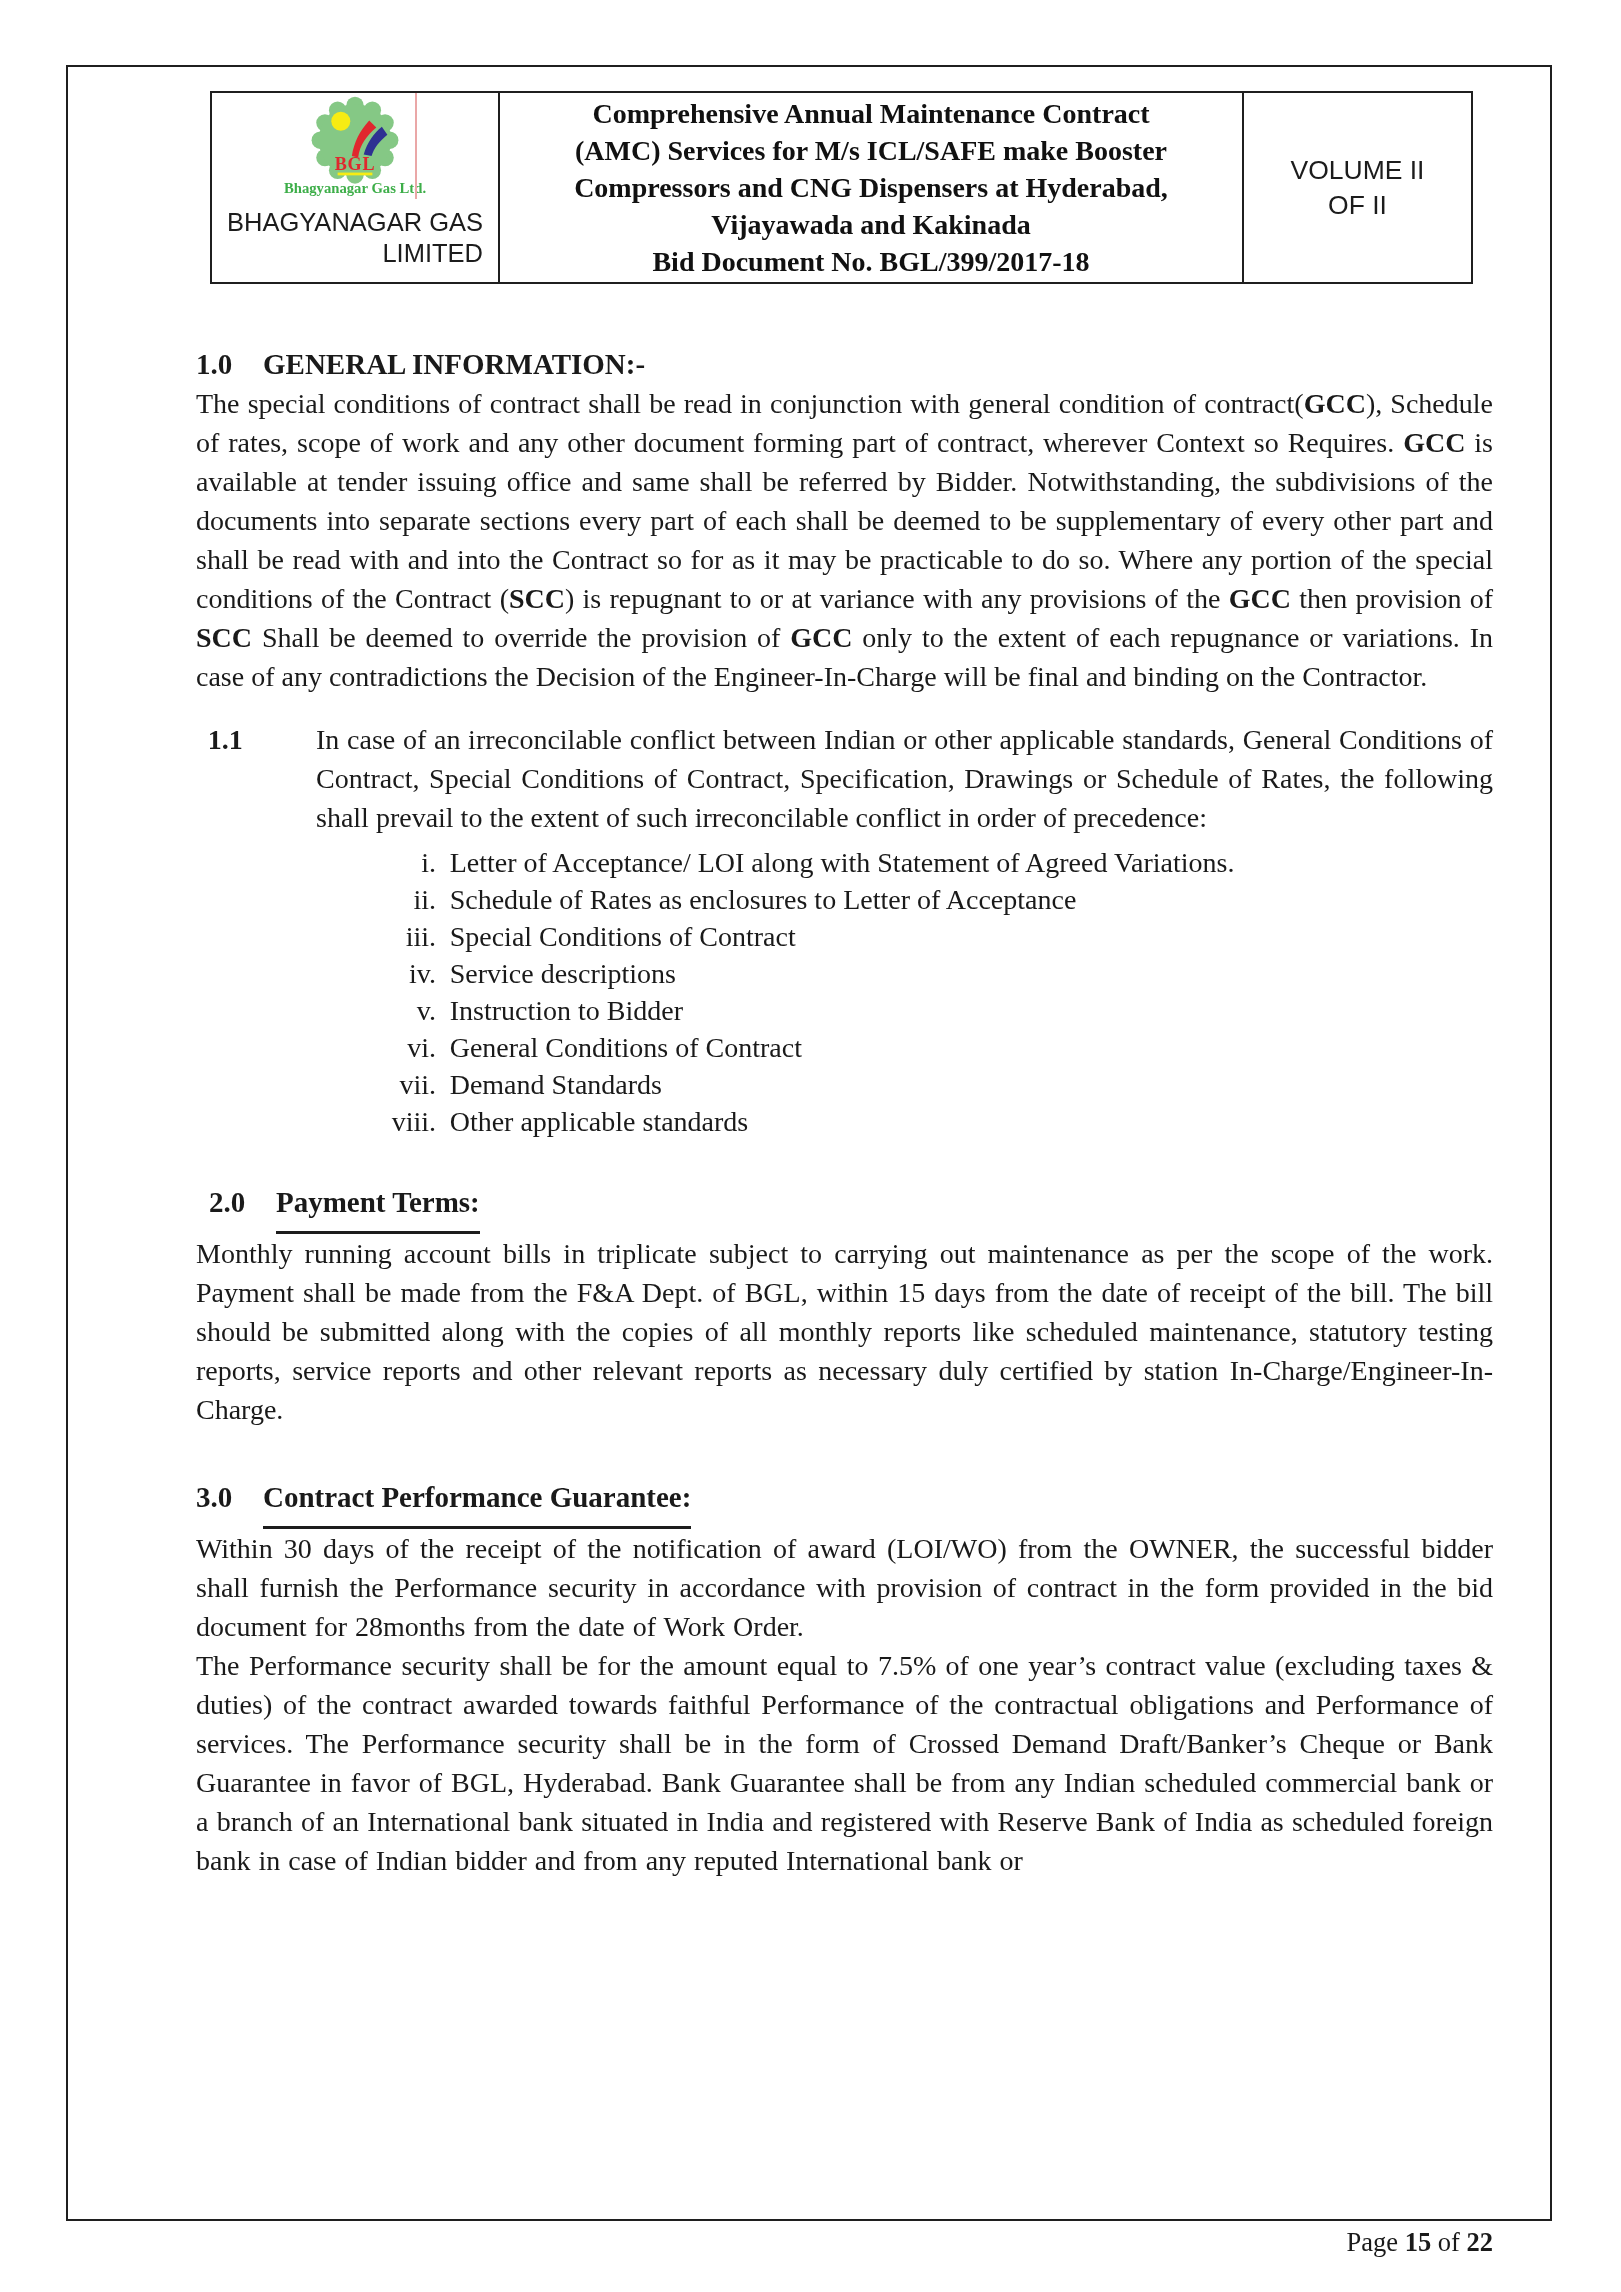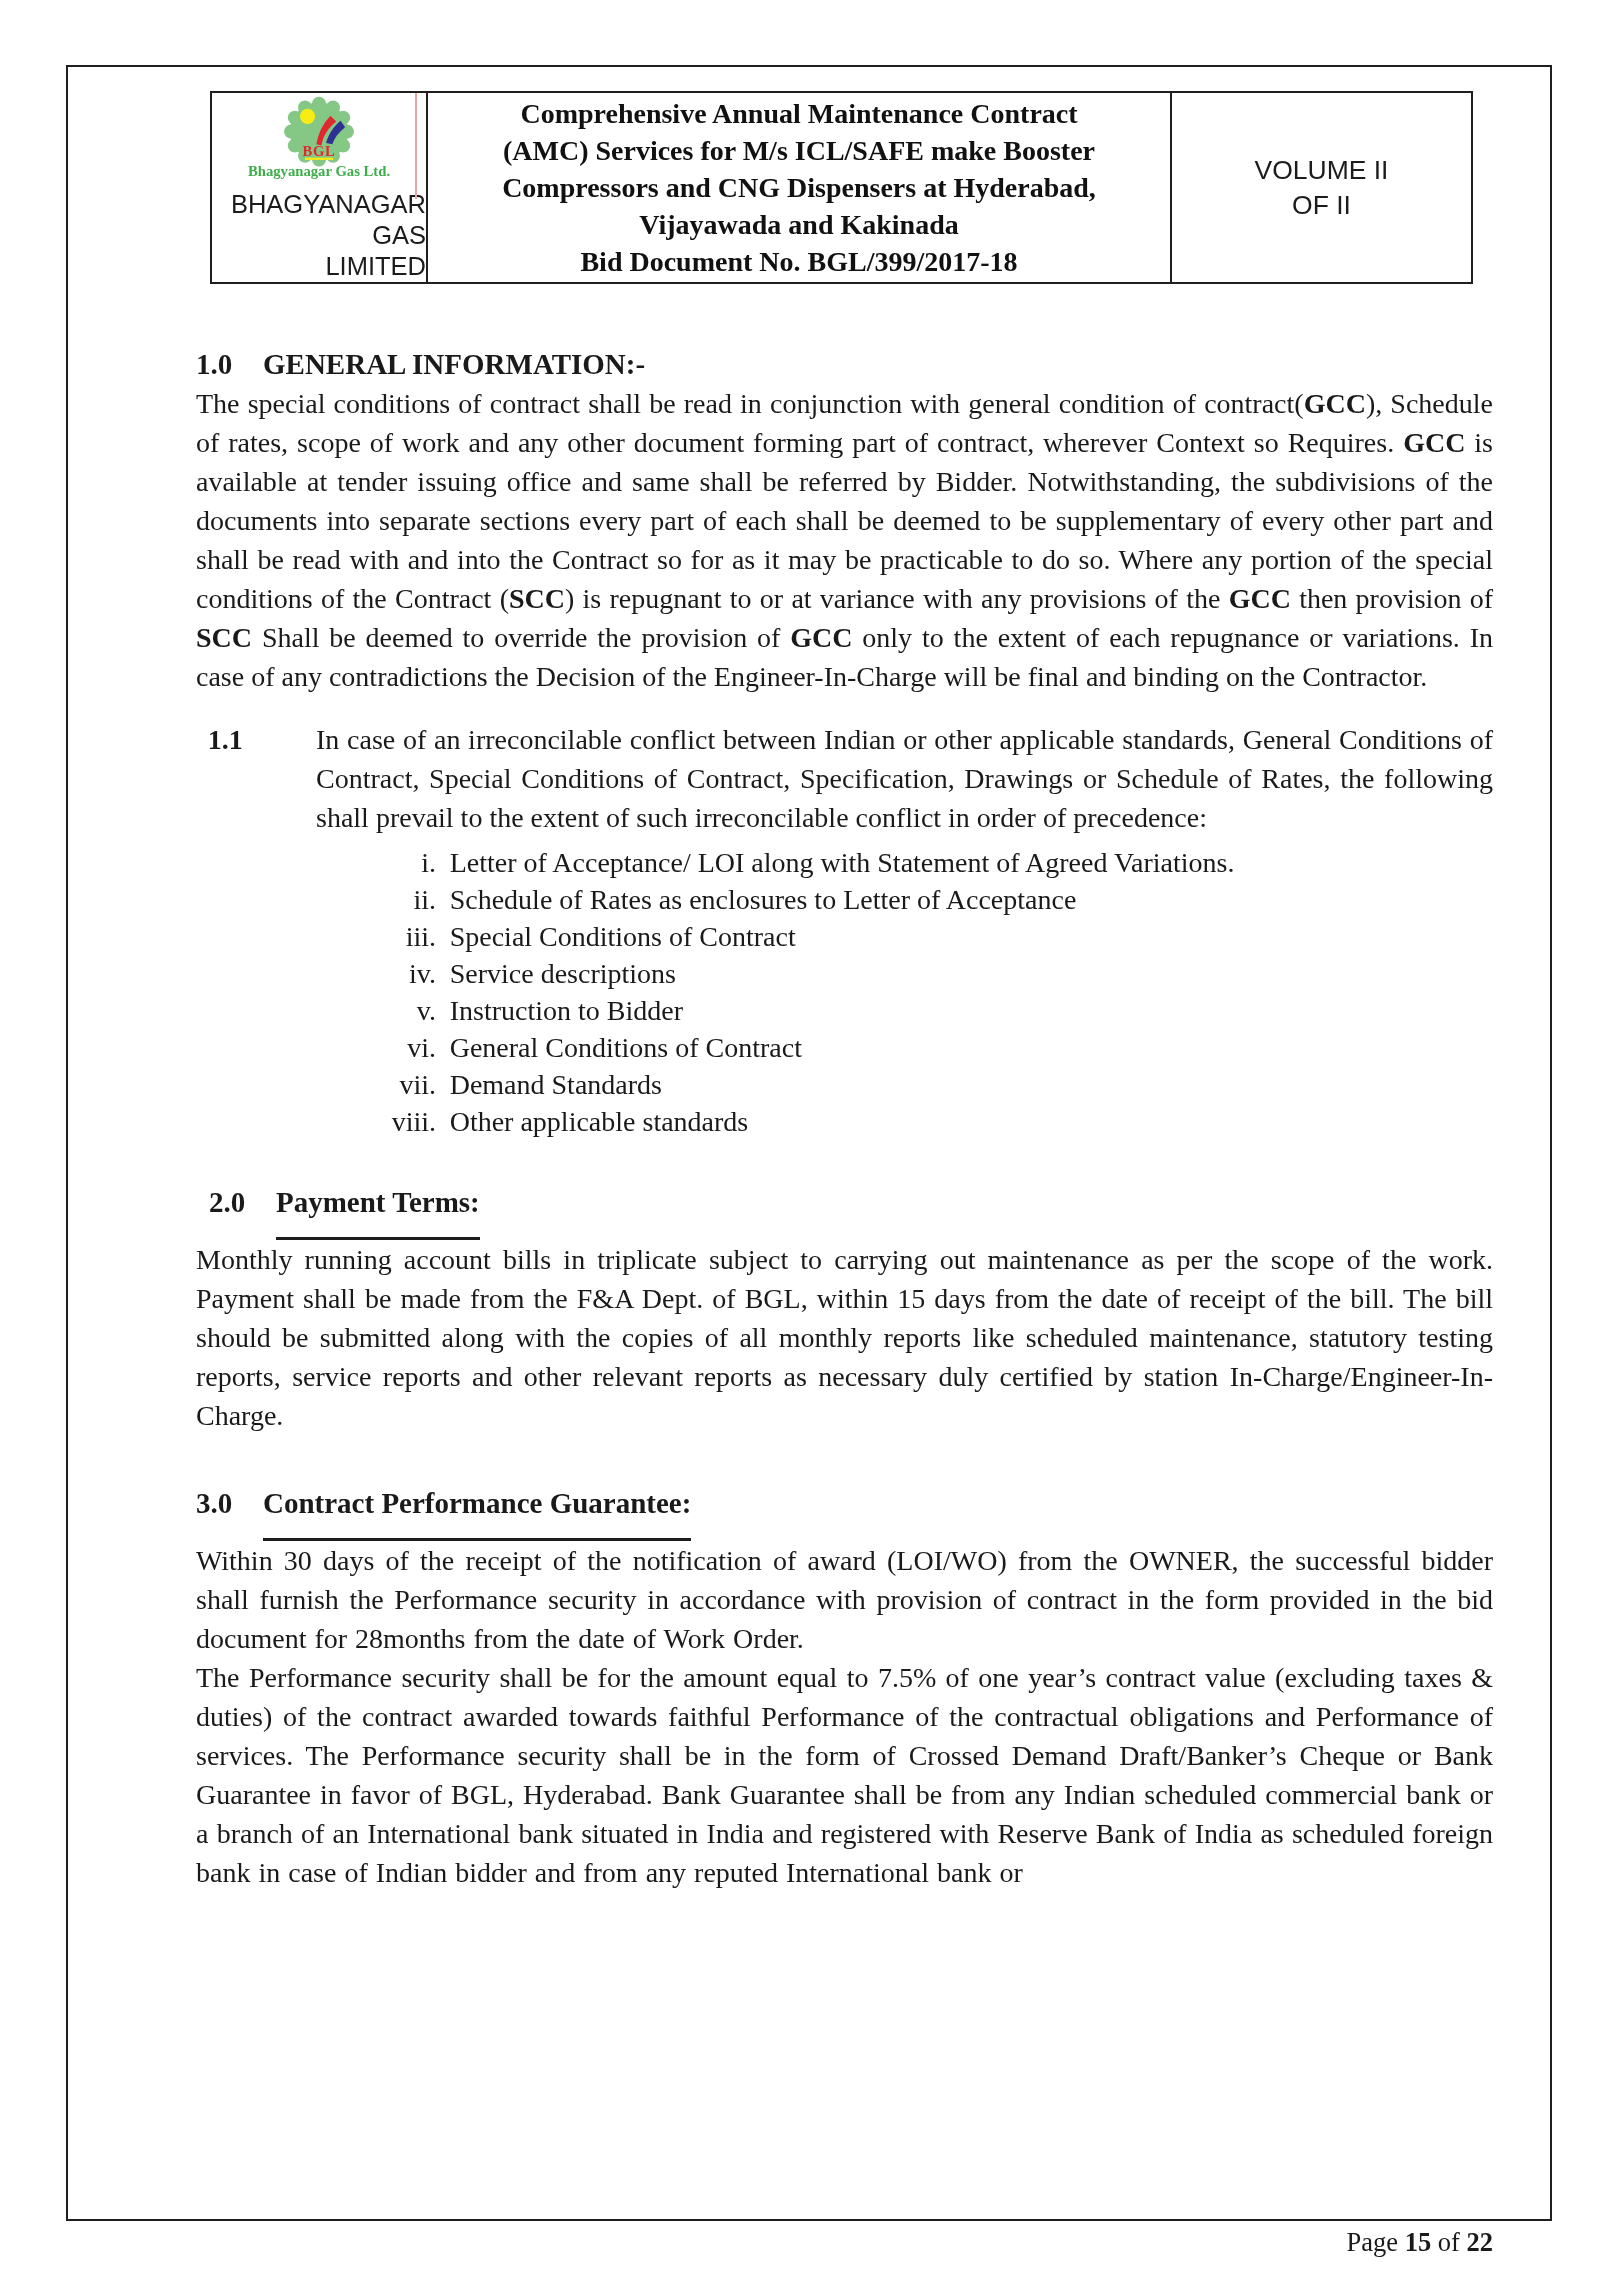--- a/index.html
+++ b/index.html
@@ -23,21 +23,21 @@
     position: absolute;
     left: 210px; top: 91px;
     width: 1263px; height: 193px;
     display: flex;
     border: 2.9px solid #1f1f1f;
     box-sizing: border-box;
     background: #fff;
   }
   .hdr .cell { box-sizing: border-box; }
   .logo-cell {
-    width: 216px;
+    width: 288px;
     border-right: 2.9px solid #1f1f1f;
     display: flex; flex-direction: column;
     align-items: center;
     padding-top: 2.9px;
     position: relative;
   }
   .scan-line {
     position: absolute;
     left: 203px; top: 0;
     width: 2px; height: 106px;
@@ -87,21 +87,21 @@
   .sec-head { display: flex; align-items: flex-start; }
   .sec-head .num {
     flex: 0 0 67px;
     font-weight: bold; font-size: 29px; line-height: 39px;
   }
   .sec-head .ht {
     font-weight: bold; font-size: 29px; line-height: 39px;
   }
   .ht.ul {
     border-bottom: 3.9px solid #1c1c1c;
-    padding-bottom: 15px;
+    padding-bottom: 9px;
   }
   p.just {
     text-align: justify;
     font-size: 28px; line-height: 39px;
     margin: 0;
   }
   .p10 { margin: 7.8px 0 0 67px; }
   .item11 { display: flex; margin-top: 23.5px; gap: 42px; }
   .item11 .num {
     flex: 0 0 78px;

